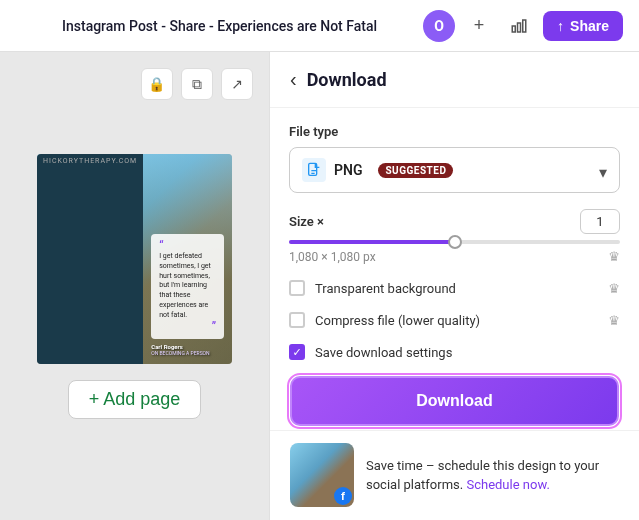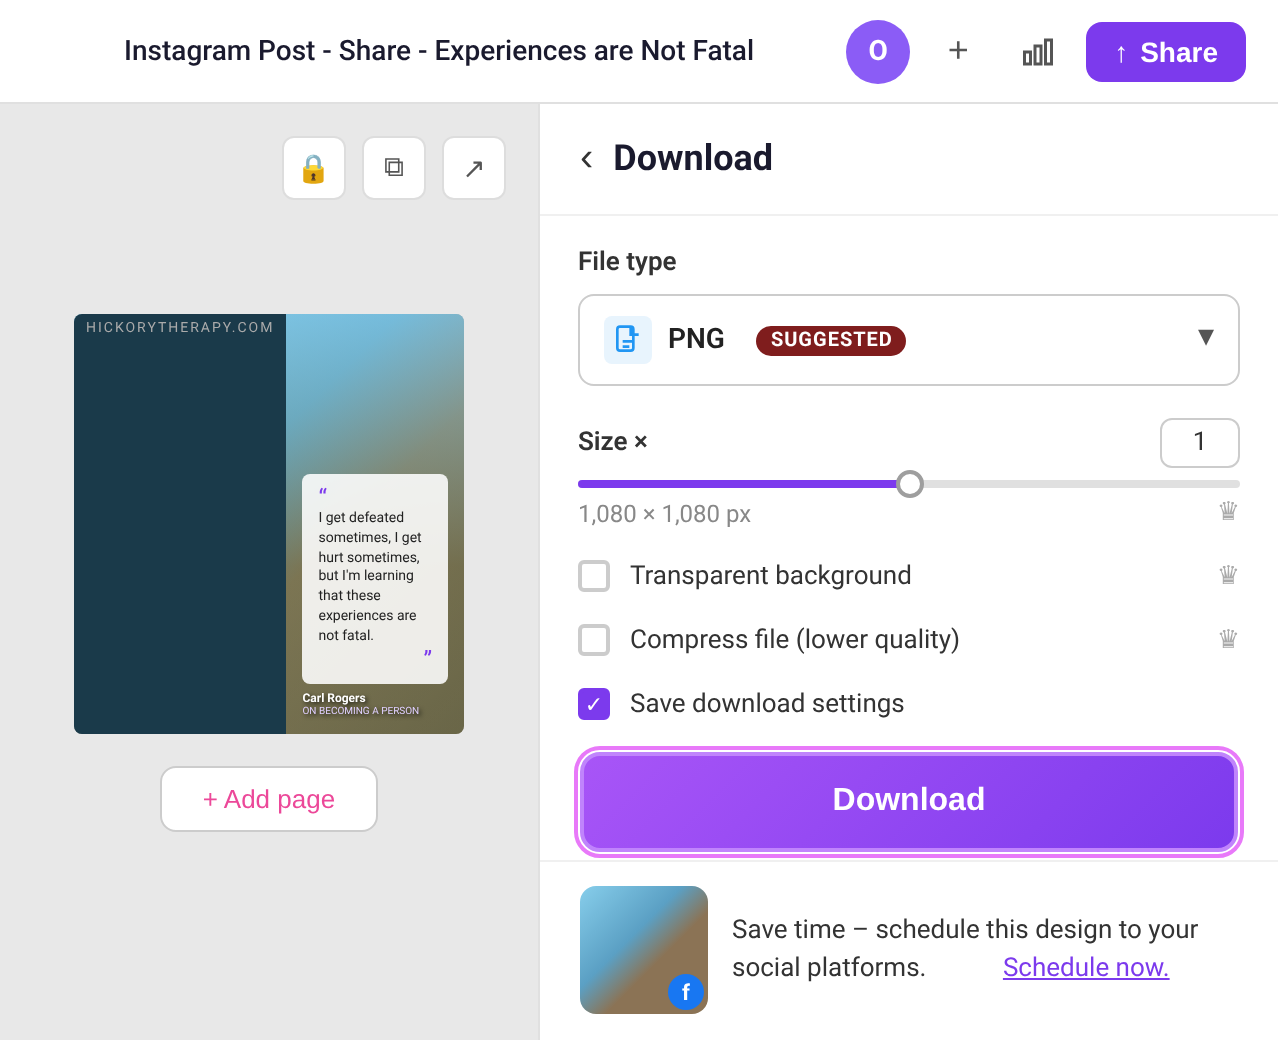--- a/index.html
+++ b/index.html
@@ -169,22 +169,22 @@
       font-size: 5px;
       color: #e0d0ff;
       text-shadow: 1px 1px 2px rgba(0,0,0,0.8);
     }
     .add-page-btn {
       margin-top: 16px;
       background: white;
       border: 1px solid #ccc;
       border-radius: 8px;
       padding: 8px 20px;
-      font-size: 13px;
-      color: #ec4899;
+      font-size: 18px;
+      color: #15803d;
       cursor: pointer;
     }
 
     
     .download-panel {
       width: 370px;
       background: white;
       border-left: 1px solid #e0e0e0;
       display: flex;
       flex-direction: column;
@@ -218,21 +218,21 @@
       gap: 16px;
     }
     .field-label {
       font-size: 13px;
       font-weight: 600;
       color: #333;
       margin-bottom: 8px;
     }
     .file-type-select {
       display: flex;
-      align-items: flex-start;
+      align-items: flex-end;
       justify-content: space-between;
       border: 1px solid #ccc;
       border-radius: 8px;
       padding: 10px 12px;
       cursor: pointer;
       background: white;
     }
     .file-type-left {
       display: flex;
       align-items: center;
@@ -409,23 +409,21 @@
       font-size: 11px;
       font-weight: bold;
     }
     .schedule-text {
       font-size: 13px;
       color: #333;
       line-height: 1.5;
     }
     .schedule-link {
       color: #7c3aed;
-      text-decoration: underline;
-      cursor: pointer;
-      margin-left: 35px;
+      cursor: pointer;
     }
   </style>
 </head>
 <body>
 
 <div class="header">
   <div style="display:flex;align-items:center;gap:4px;">
     
   </div>
   <div class="header-title">Instagram Post - Share - Experiences are Not Fatal</div>

